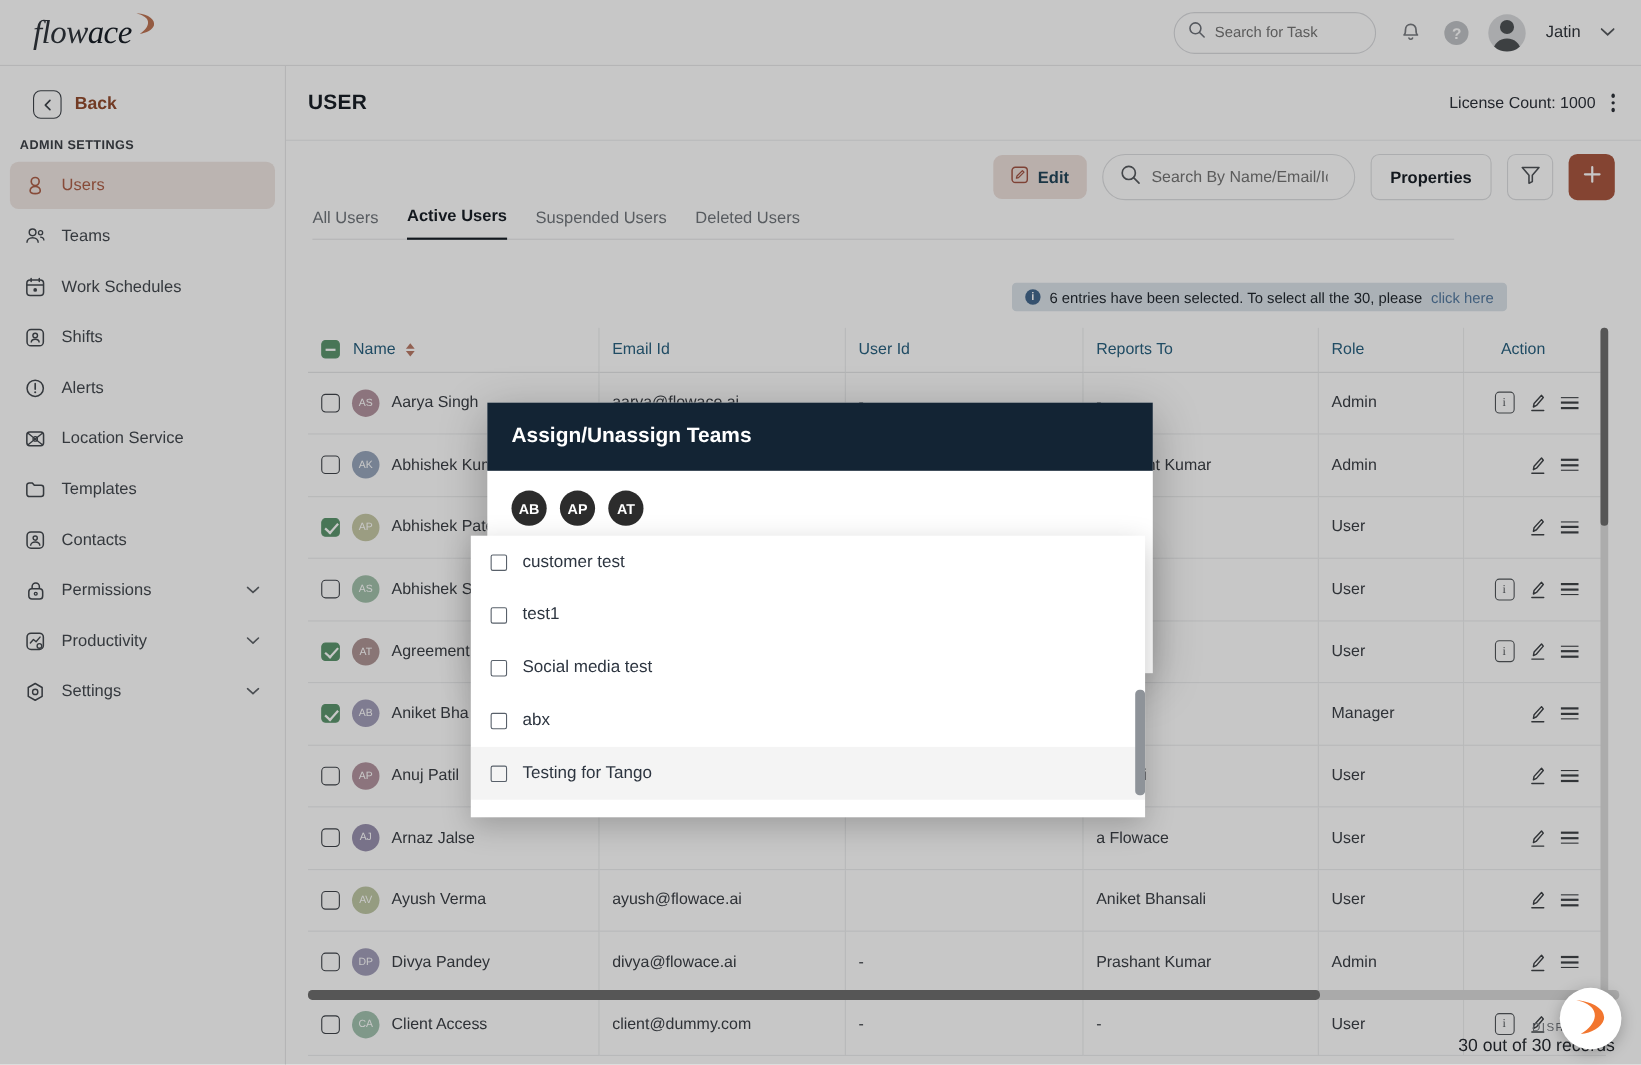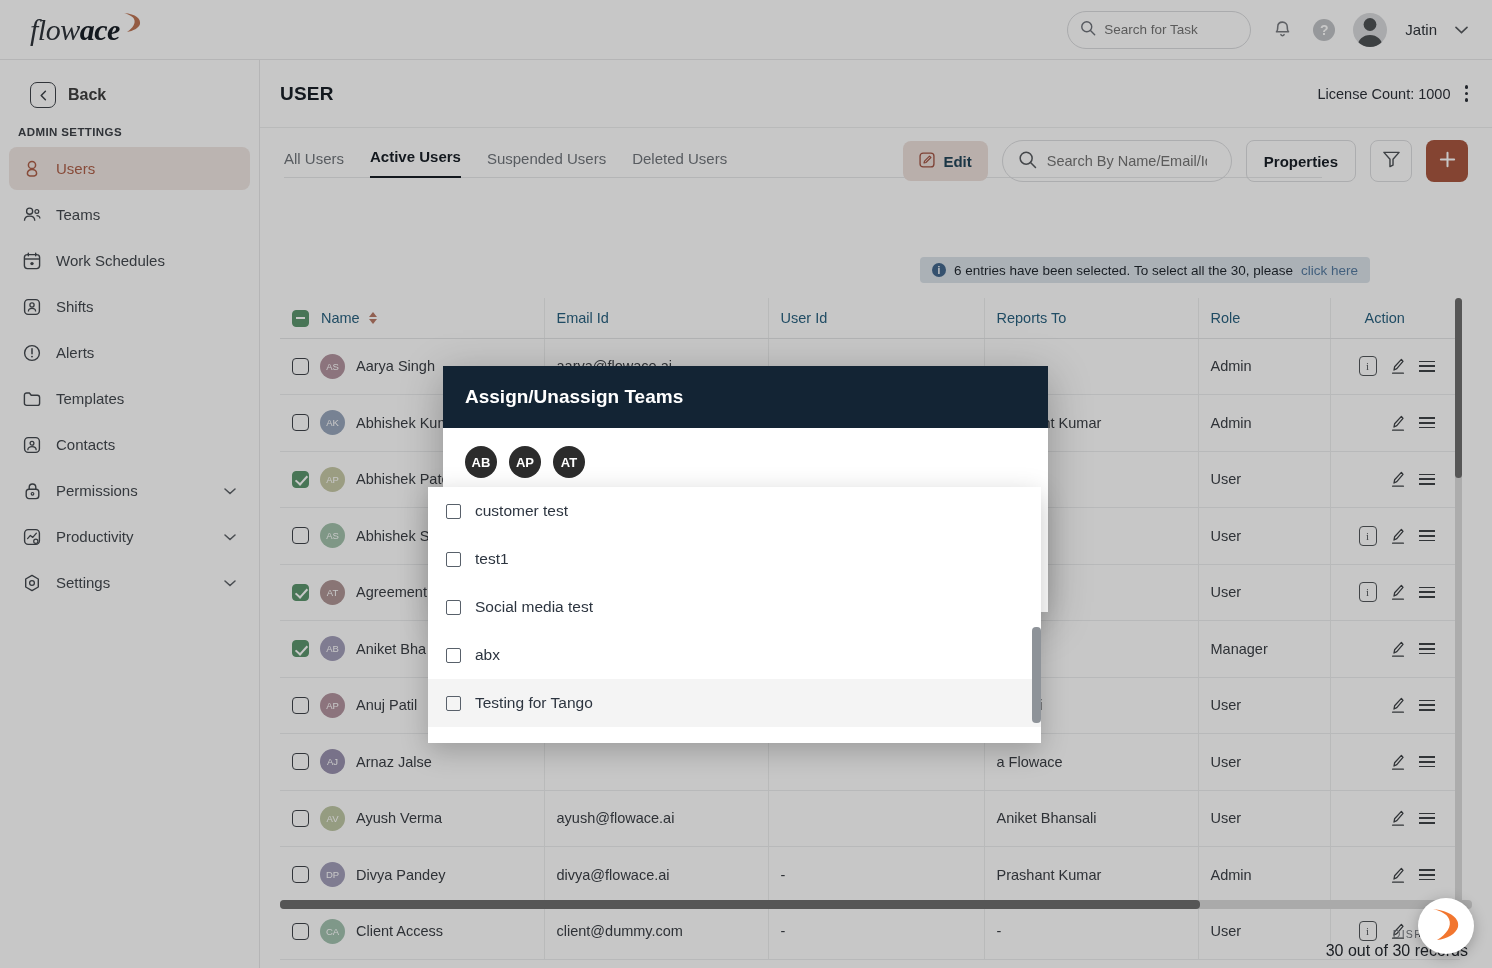--- a/index.html
+++ b/index.html
@@ -27,21 +27,21 @@
     background: #ffffff;
     border-bottom: 1px solid #e8e8ea;
     display: flex; align-items: center;
   }
   .logo {
     margin-left: 30px;
     display: flex; align-items: baseline;
     font-size: 30px; letter-spacing: -0.5px;
   }
   .logo .f1 { font-family: "Liberation Serif", serif; font-style: italic; color:#2b3542; font-weight:400;}
-  .logo .f2 { font-family: "Liberation Serif", serif; font-style: italic; color:#14202e; font-weight:700;}
+  .logo .f2 { font-family: "Liberation Serif", serif; font-style: italic; color:#14202e; font-weight:400;}
   .logo .swoosh {
     display:inline-block; width:20px; height:22px; margin-left:2px; position:relative; top:-7px;
   }
   .topbar-right {
     margin-left: auto; display: flex; align-items: center; gap: 18px; margin-right: 24px;
   }
   .task-search {
     width: 184px; height: 38px; border: 1px solid #d9dbe0; border-radius: 19px;
     display: flex; align-items: center; padding: 0 12px; gap: 8px; background:#fff;
   }
@@ -64,21 +64,21 @@
   
   .sidebar {
     position: absolute; left: 0; top: 60px; width: 260px; height: 908px;
     background: #ffffff; border-right: 1px solid #e8e8ea;
   }
   .back-row { display:flex; align-items:center; gap:12px; padding: 22px 0 8px 30px; }
   .back-box {
     width: 26px; height: 26px; border: 1.5px solid #3b4450; border-radius: 7px;
     display:flex; align-items:center; justify-content:center; font-size: 12px; color:#3b4450;
   }
-  .back-label { font-size: 16px; font-weight: 700; color:#404040; }
+  .back-label { font-size: 16px; font-weight: 700; color:#c2410c; }
   .section-title {
     font-size: 11.5px; font-weight:700; letter-spacing:0.4px; color:#3a424d;
     padding: 10px 0 6px 18px;
   }
   .nav-item {
     display:flex; align-items:center; gap:14px; height: 43px;
     margin: 3px 9px; padding-left: 13px; border-radius: 8px;
     font-size: 15px; color:#414a55; cursor:pointer;
   }
   .nav-item.active { background:#f6e5de; color:#e1542a; font-weight:500; }
@@ -352,20 +352,30 @@
                 <circle cx="10" cy="10" r="7.4" fill="none" stroke="currentColor" stroke-width="1.4"></circle>
                 <path d="M10 5.8v5" stroke="currentColor" stroke-width="1.5" stroke-linecap="round"></path>
                 <circle cx="10" cy="13.6" r="0.95" fill="currentColor"></circle>
               </svg>
             </span>
             <span>Alerts</span>
           </div>
           <div class="nav-item">
             <span class="nav-ico">
               <svg width="20" height="20" viewBox="0 0 20 20">
+                <rect x="2.4" y="3.8" width="15.2" height="12.4" rx="2.6" fill="none" stroke="currentColor" stroke-width="1.4"></rect>
+                <path d="M3.2 4.6 L16.8 15.6 M16.8 4.6 L3.2 15.6" stroke="currentColor" stroke-width="1.2"></path>
+                <circle cx="10" cy="10" r="2" fill="none" stroke="currentColor" stroke-width="1.2"></circle>
+              </svg>
+            </span>
+            <span>Location Service</span>
+          </div>
+          <div class="nav-item">
+            <span class="nav-ico">
+              <svg width="20" height="20" viewBox="0 0 20 20">
                 <path d="M2.4 6.2c0-1.3 1-2.2 2.2-2.2h2.8l1.8 2.2h6.2c1.2 0 2.2.9 2.2 2.2v5.8c0 1.3-1 2.2-2.2 2.2H4.6c-1.2 0-2.2-.9-2.2-2.2z" fill="none" stroke="currentColor" stroke-width="1.4" stroke-linejoin="round"></path>
               </svg>
             </span>
             <span>Templates</span>
           </div>
           <div class="nav-item">
             <span class="nav-ico">
               <svg width="20" height="20" viewBox="0 0 20 20">
                 <rect x="2.6" y="2.6" width="14.8" height="14.8" rx="3.6" fill="none" stroke="currentColor" stroke-width="1.4"></rect>
                 <circle cx="10" cy="8.2" r="1.9" fill="none" stroke="currentColor" stroke-width="1.3"></circle>
@@ -424,21 +434,21 @@
           <div class="kebab">
               <span></span>
               <span></span>
               <span></span>
             </div>
         </div>
       </div>
 
       <div class="tabrow">
         <div class="tab-underline"></div>
-        <div id="tab-list" style="display:flex;gap:26px;align-items:flex-end;position:relative;z-index:1;">
+        <div id="tab-list" style="display:flex;gap:26px;align-items:flex-end;position:relative;z-index:1;margin-top:40px;">
             <div class="tab">All Users</div>
             <div class="tab active">Active Users</div>
             <div class="tab">Suspended Users</div>
             <div class="tab">Deleted Users</div>
           </div>
       </div>
 
       <div class="toolbar">
         <div class="btn-edit">
           <span>

